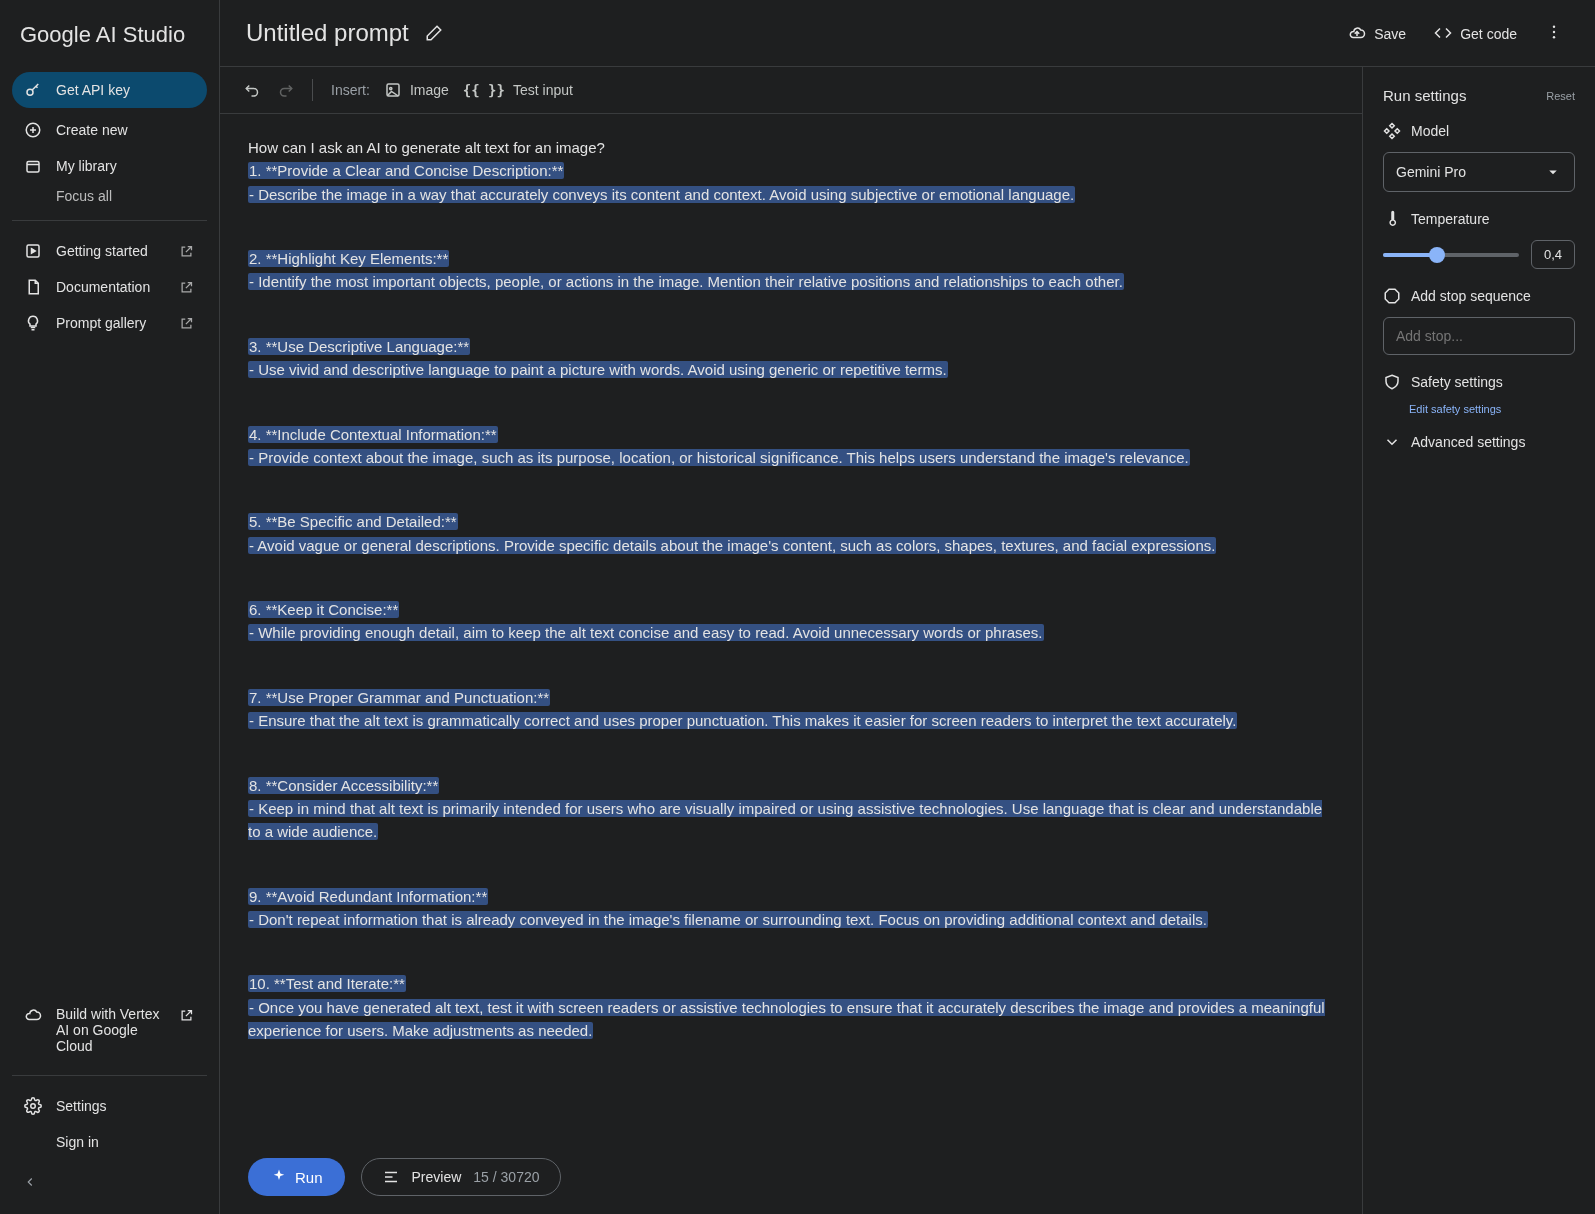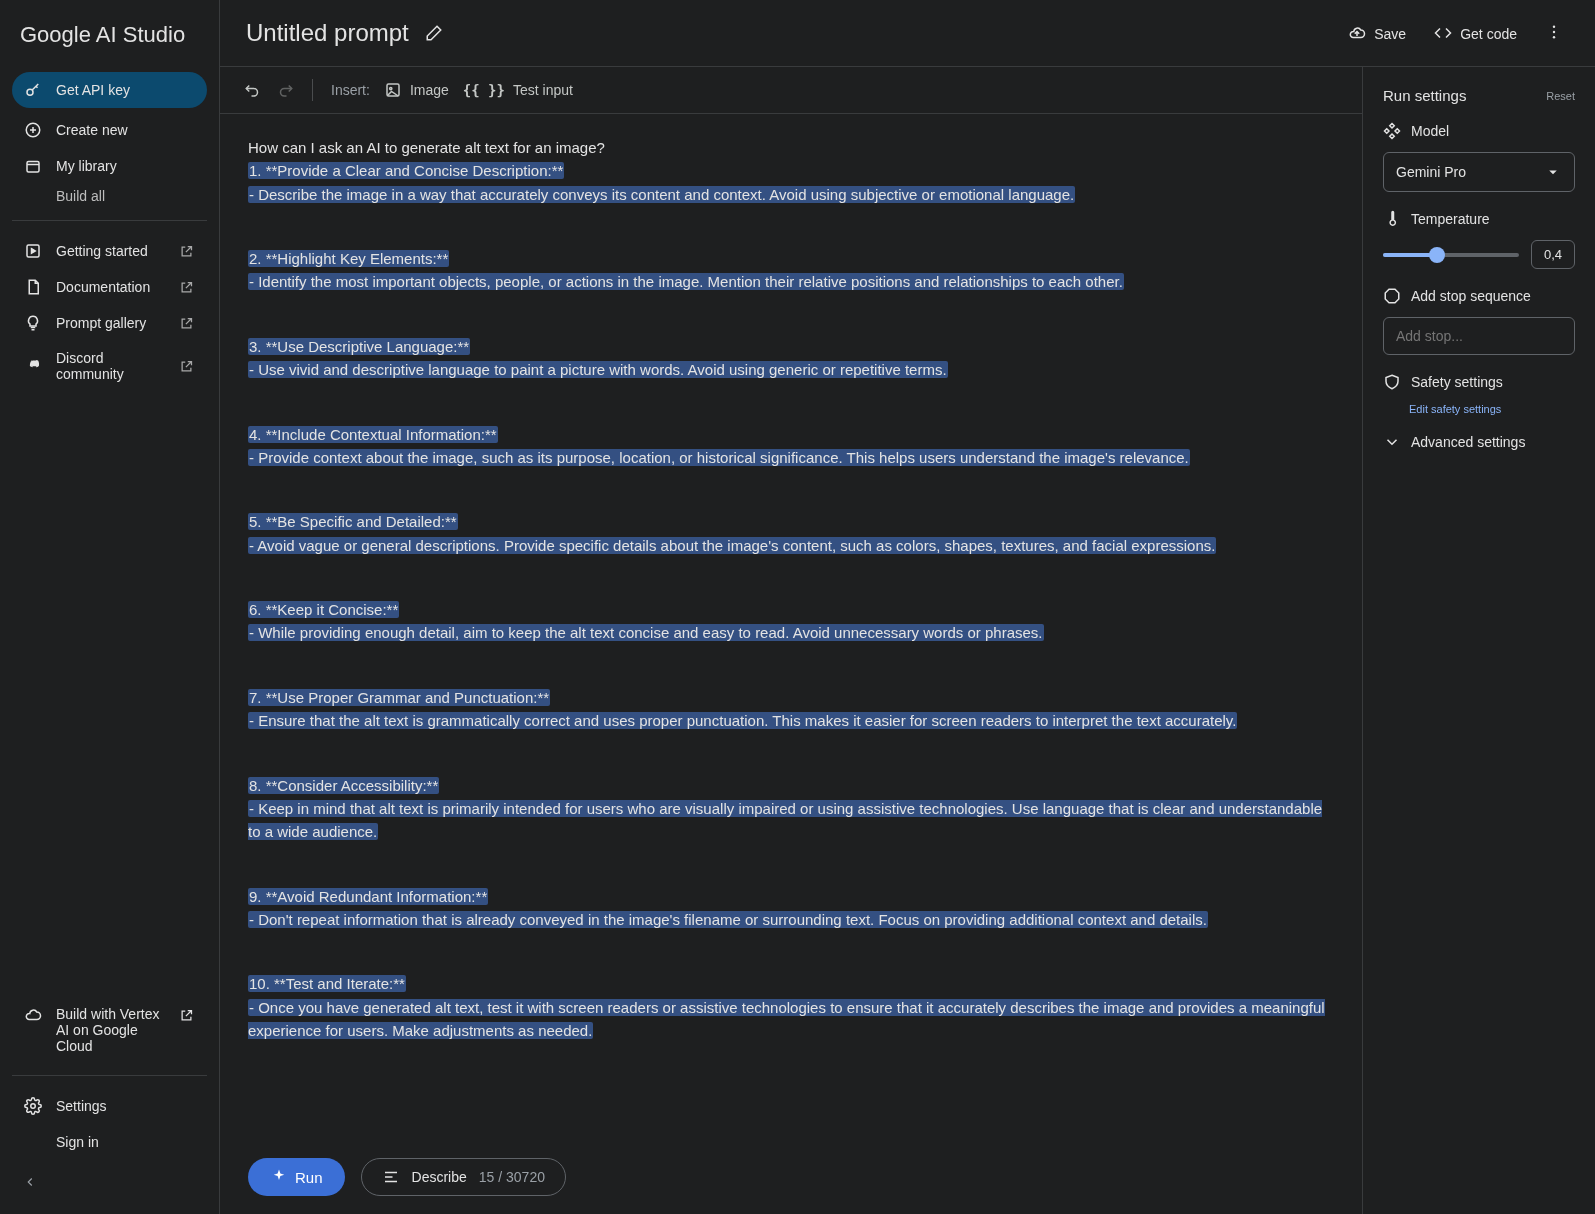--- a/index.html
+++ b/index.html
@@ -82,21 +82,21 @@
       </div>
       <div class="nav-item">
         <span class="icon">
             <svg viewBox="0 0 24 24" fill="none" stroke="currentColor" stroke-width="2">
               <rect x="4" y="6" width="16" height="14" rx="2"></rect>
               <path d="M4 10h16"></path>
             </svg>
           </span>
         <span>My library</span>
       </div>
-      <div class="nav-sub">Build all</div>
+      <div class="nav-sub">Focus all</div>
     </div>
 
     <div class="divider"></div>
 
     <div class="nav-item">
       <span class="icon">
           <svg viewBox="0 0 24 24" fill="none" stroke="currentColor" stroke-width="2">
             <rect x="4" y="4" width="16" height="16" rx="2"></rect>
             <path d="m10 9 5 3-5 3z" fill="currentColor"></path>
           </svg>
@@ -125,34 +125,20 @@
         </span>
     </div>
     <div class="nav-item">
       <span class="icon">
           <svg viewBox="0 0 24 24" fill="none" stroke="currentColor" stroke-width="2">
             <path d="M9 18h6M10 21h4"></path>
             <path d="M12 3a6 6 0 0 0-4 10.5V16h8v-2.5A6 6 0 0 0 12 3z"></path>
           </svg>
         </span>
       <span>Prompt gallery</span>
-      <span class="icon ext small-icon">
-          <svg viewBox="0 0 24 24" fill="none" stroke="currentColor" stroke-width="2">
-            <path d="M14 4h6v6M20 4l-9 9"></path>
-            <path d="M19 14v5H5V5h5"></path>
-          </svg>
-        </span>
-    </div>
-    <div class="nav-item">
-      <span class="icon">
-          <svg viewBox="0 0 24 24" fill="currentColor">
-            <path d="M19 5c-1.4-.7-3-.9-3-.9l-.3.4c1.8.5 2.7 1.3 2.7 1.3-1.2-.6-2.3-.9-3.4-1-1.8-.2-3.5.1-5 .8 0 0-.9-.8 2.8-1.3L12.5 4s-1.6.2-3 .9c0 0-1.7 3-1.7 6.8 0 0 1 1.7 3.6 1.8l.6-.8c-1.5-.4-2-1.3-2-1.3s.1.1.4.2c2 1.1 4.8 1.1 7 0 .2-.1.3-.2.3-.2s-.6.9-2 1.3l.6.8c2.6 0 3.6-1.8 3.6-1.8C20.7 8 19 5 19 5z"></path>
-          </svg>
-        </span>
-      <span>Discord community</span>
       <span class="icon ext small-icon">
           <svg viewBox="0 0 24 24" fill="none" stroke="currentColor" stroke-width="2">
             <path d="M14 4h6v6M20 4l-9 9"></path>
             <path d="M19 14v5H5V5h5"></path>
           </svg>
         </span>
     </div>
 
     <div class="sidebar-spacer"></div>
 
@@ -269,21 +255,21 @@
                 </svg>
               </span>
             <span>Run</span>
           </button>
           <div class="preview-btn">
             <span class="icon">
                 <svg viewBox="0 0 24 24" fill="none" stroke="currentColor" stroke-width="2">
                   <path d="M4 6h16M4 12h10M4 18h16"></path>
                 </svg>
               </span>
-            <span>Describe</span>
+            <span>Preview</span>
             <span style="color:#9aa0a6">15 / 30720</span>
           </div>
         </div>
       </div>
 
       <aside class="settings-col">
         <div class="settings-head">
           <span class="settings-title">Run settings</span>
           <span class="reset">Reset</span>
         </div>

